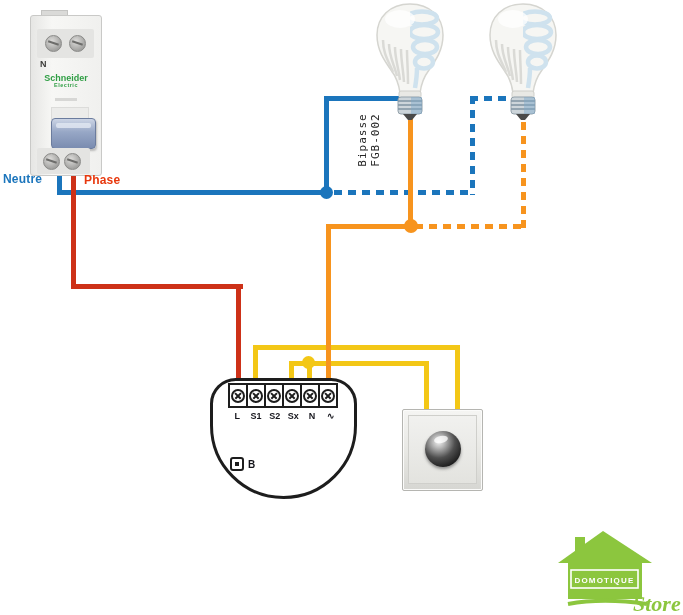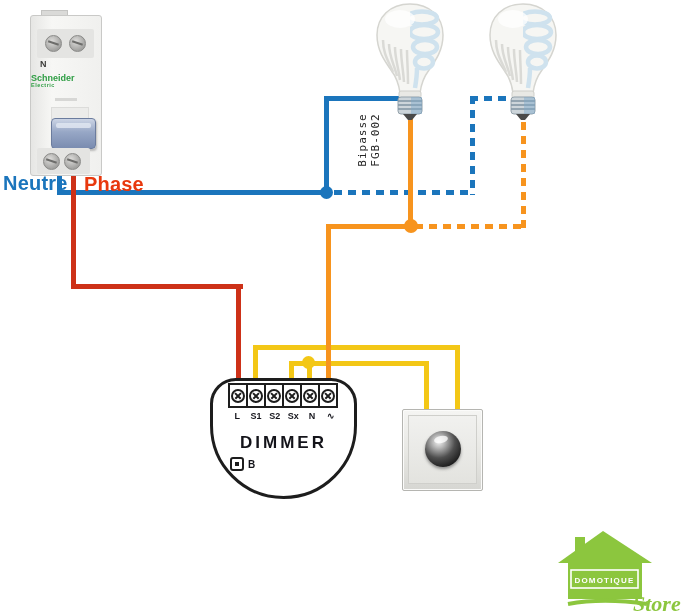--- a/index.html
+++ b/index.html
@@ -22,31 +22,31 @@
   
   .breaker{position:absolute;left:30px;top:15px;width:70px;height:159px;
     background:linear-gradient(90deg,#e6e6e4,#f7f7f5 30%,#f0f0ee);border:1px solid #c9c9c7;border-radius:3px;}
   .brk-tab{position:absolute;left:41px;top:10px;width:25px;height:8px;background:#dadad8;border:1px solid #c4c4c2;}
   .brk-topterm{position:absolute;left:6px;top:13px;width:57px;height:29px;background:#e4e4e2;border-radius:2px;}
   .brk-botterm{position:absolute;left:6px;top:132px;width:53px;height:26px;background:#e4e4e2;border-radius:2px;}
   .scrw{position:absolute;width:15px;height:15px;border-radius:50%;
     background:radial-gradient(circle at 40% 35%,#dedddb,#a2a2a0 70%);border:1px solid #8a8a88;}
   .scrw::after{content:"";position:absolute;left:2px;right:2px;top:6px;height:1.6px;background:#6d6d6b;transform:rotate(18deg);}
   .brk-n{position:absolute;left:9px;top:43px;font-size:9px;font-weight:700;color:#3c3c3a;}
-  .brk-brand{position:absolute;left:0;top:58px;width:100%;color:var(--schneider-green);
+  .brk-brand{position:absolute;left:0;top:58px;width:100%;text-align:center;color:var(--schneider-green);
     font-size:9px;font-weight:700;line-height:1.05;}
   .brk-brand small{display:block;font-size:5.5px;font-weight:700;letter-spacing:.5px;}
   .brk-model{position:absolute;left:24px;top:82px;width:22px;height:3px;background:#d7d7d5;}
   .brk-lip{position:absolute;left:20px;top:91px;width:36px;height:11px;background:#ececea;border:1px solid #dcdcda;}
   .toggle{position:absolute;left:20px;top:102px;width:43px;height:29px;border-radius:4px;
     background:linear-gradient(180deg,#ccd5e5 0%,#97a7c6 45%,#7a8cb0 100%);border:1px solid #6b7c9e;
     box-shadow:1px 2px 2px rgba(90,90,90,.35);}
   .toggle::before{content:"";position:absolute;left:4px;right:4px;top:4px;height:5px;background:#e2e8f2;border-radius:2px;opacity:.8;}
   
-  .lbl{position:absolute;font-size:20px;font-weight:700;letter-spacing:.2px;}
+  .lbl{position:absolute;font-size:12px;font-weight:700;letter-spacing:.2px;}
   .lbl-neutre{left:3px;top:172px;color:var(--neutral-blue);}
   .lbl-phase{left:84px;top:173px;color:var(--label-red);}
   .bypass{position:absolute;left:338px;top:126px;width:64px;height:28px;transform:rotate(-90deg);
     font-family:"DejaVu Sans Mono",monospace;font-size:11px;line-height:13px;color:#262626;text-align:center;letter-spacing:1px;}
   
   .bulb{position:absolute;width:80px;height:118px;}
   
   .module{position:absolute;left:210px;top:378px;width:147px;height:121px;box-sizing:border-box;
     border:3px solid var(--outline-dark);border-radius:26px 26px 74px 74px;background:#fff;}
   .tstrip{position:absolute;left:15px;top:2px;display:flex;}
@@ -206,21 +206,20 @@
         </div>
     </div>
     <div class="tlabels">
       <span>L</span>
       <span>S1</span>
       <span>S2</span>
       <span>Sx</span>
       <span>N</span>
       <span>∿</span>
     </div>
-    <div class="mtitle">DIMMER</div>
     <div class="brow">
       <span class="bicon"></span>
       <span>B</span>
     </div>
   </div>
 
   <div class="switch">
     <div class="switch-face"></div>
     <div class="knob"></div>
   </div>

